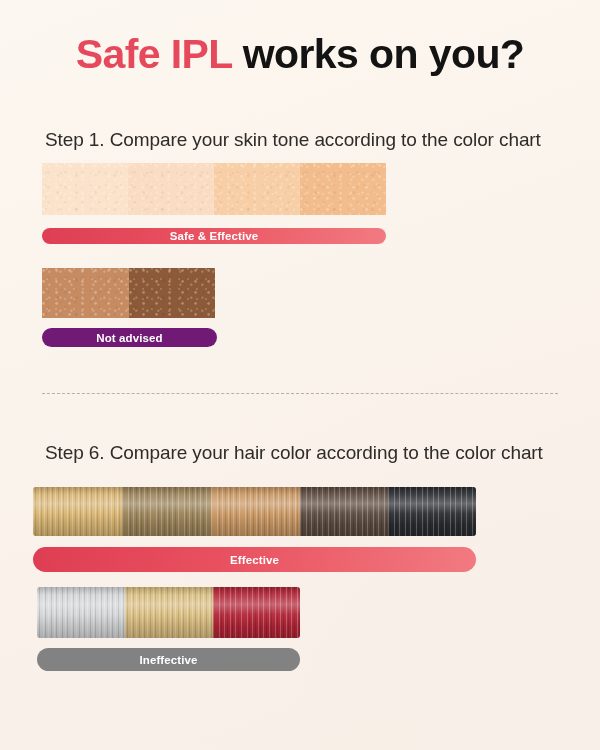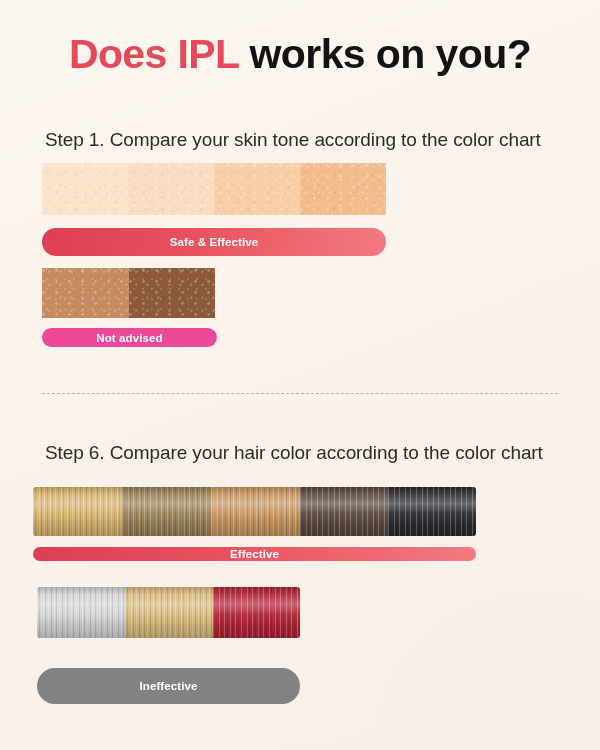--- a/index.html
+++ b/index.html
@@ -83,48 +83,48 @@
 
   
   .pill {
     position:absolute; display:flex; align-items:center; justify-content:center;
     border-radius:999px; color:#FFFFFF;
     font-size:11.5px; font-weight:bold; letter-spacing:.1px;
   }
   .pill.good { background:linear-gradient(100deg, #DE3E53 0%, #E8505F 42%, #F27A80 100%); }
   .pill.bad  { background:#828282; }
 
-  #pill-safe       { left:42px; top:228px; width:344px; height:28px; }
+  #pill-safe       { left:42px; top:228px; width:344px; height:16px; }
   #pill-notadvised { left:42px; top:328px; width:175px; height:19px; }
-  #pill-effective  { left:33px; top:547px; width:443px; height:14px; }
-  #pill-ineffect   { left:37px; top:668px; width:263px; height:36px; }
+  #pill-effective  { left:33px; top:547px; width:443px; height:25px; }
+  #pill-ineffect   { left:37px; top:648px; width:263px; height:23px; }
 </style>
 </head>
 <body>
 
 <div class="title">
-  <span class="accent" style="color: rgb(230, 73, 92);">Does IPL</span>
+  <span class="accent" style="color: rgb(230, 73, 92);">Safe IPL</span>
   <span class="plain" style="color: rgb(19, 19, 19);">works on you?</span>
 </div>
 
 <div class="step-label" id="step1-label">Step 1. Compare your skin tone according to the color chart</div>
 
 <div class="swatch-row" id="skin-light-row">
   <div class="swatch skin" style="background: rgb(251, 226, 203); width: 86px;"></div>
   <div class="swatch skin" style="background: rgb(249, 220, 194); width: 86px;"></div>
   <div class="swatch skin" style="background: rgb(248, 206, 166); width: 86px;"></div>
   <div class="swatch skin" style="background: rgb(243, 188, 140); width: 86px;"></div>
 </div>
 <div class="pill good" id="pill-safe">Safe &amp; Effective</div>
 
 <div class="swatch-row" id="skin-dark-row">
   <div class="swatch skin" style="background: rgb(199, 139, 98); width: 87px;"></div>
   <div class="swatch skin" style="background: rgb(140, 90, 56); width: 86px;"></div>
 </div>
-<div class="pill bad" id="pill-notadvised" style="background: #ec4899;">Not advised</div>
+<div class="pill bad" id="pill-notadvised" style="background: #701a75;">Not advised</div>
 
 <div class="divider" style="border-top-color: rgb(184, 175, 165);"></div>
 
 <div class="step-label" id="step2-label">Step 6. Compare your hair color according to the color chart</div>
 
 <div class="swatch-row" id="hair-ok-row">
   <div class="swatch hair" style="background: rgb(216, 180, 112); width: 89px;"></div>
   <div class="swatch hair" style="background: rgb(154, 130, 87); width: 89px;"></div>
   <div class="swatch hair" style="background: rgb(201, 150, 97); width: 89px;"></div>
   <div class="swatch hair" style="background: rgb(92, 74, 62); width: 88px;"></div>

